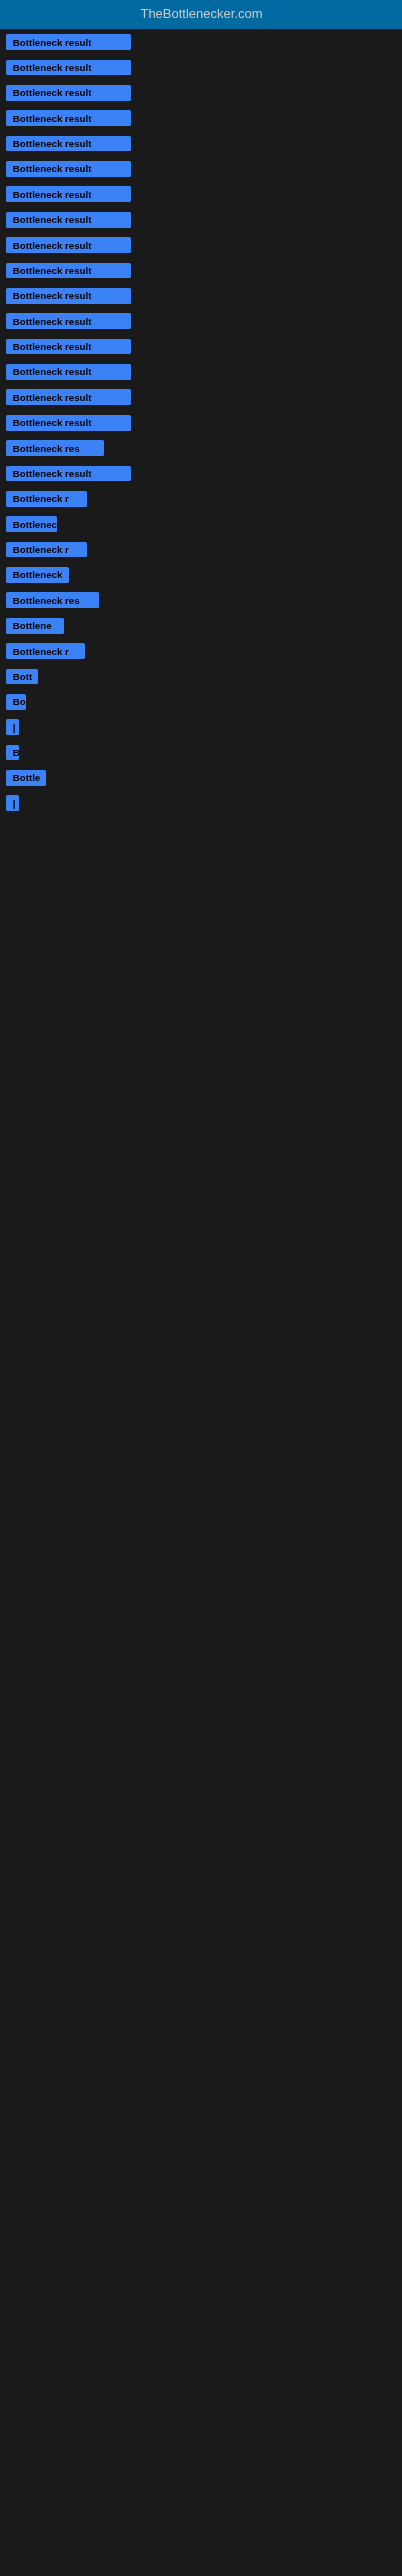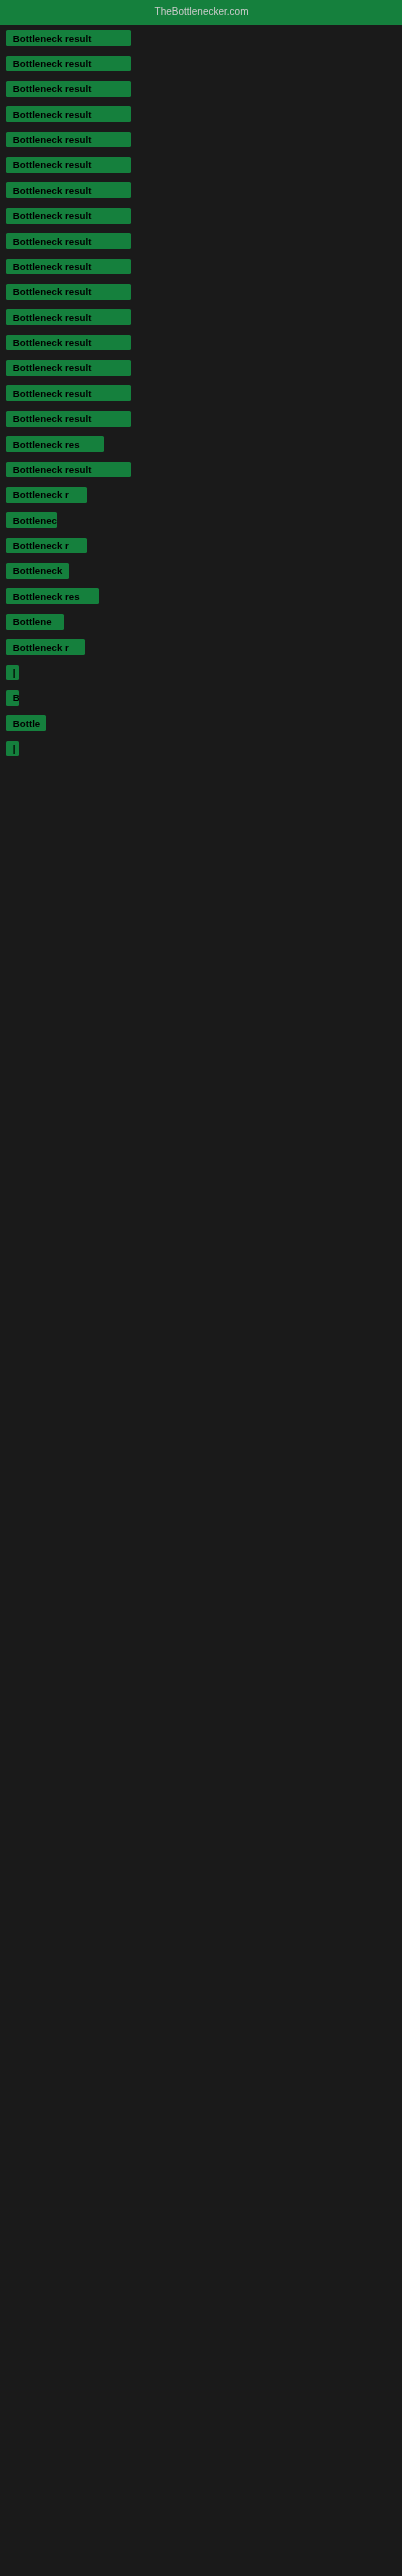--- a/index.html
+++ b/index.html
@@ -11,26 +11,26 @@
       width: 403px;
       min-height: 2576px;
       background-color: #1a1a1a;
       font-family: Arial, sans-serif;
       position: relative;
     }
     .header {
       text-align: center;
       padding: 6.4px 0 8px 0;
       color: #ccc;
-      font-size: 10px;
-      background-color: #15803d;
+      font-size: 13px;
+      background-color: #0369a1;
     }
     .bottleneck-label {
       display: inline-block;
-      background-color: #15803d;
+      background-color: #3b82f6;
       color: #000;
       font-size: 9.7px;
       font-weight: bold;
       padding: 2.4px 6.4px;
       border-radius: 1.6px;
       white-space: nowrap;
       overflow: hidden;
     }
     .row {
       padding: 4.8px 6.4px;
@@ -117,20 +117,26 @@
     <div class="row">
       <span class="bottleneck-label" style="max-width: 93px; width: 93px;">Bottleneck res</span>
     </div>
     <div class="row">
       <span class="bottleneck-label" style="max-width: 58px; width: 58px;">Bottlene</span>
     </div>
     <div class="row">
       <span class="bottleneck-label" style="max-width: 79px; width: 79px;">Bottleneck r</span>
     </div>
     <div class="row">
+      <span class="bottleneck-label" style="max-width: 32px; width: 32px;">Bott</span>
+    </div>
+    <div class="row">
+      <span class="bottleneck-label" style="max-width: 19.3px; width: 19.3px;">Bo</span>
+    </div>
+    <div class="row">
       <span class="bottleneck-label" style="max-width: 8px; width: 8px;">|</span>
     </div>
     <div class="row">
       <span class="bottleneck-label" style="max-width: 11.3px; width: 11.3px;">B</span>
     </div>
     <div class="row">
       <span class="bottleneck-label" style="max-width: 40px; width: 64px;">Bottle</span>
     </div>
     <div class="row">
       <span class="bottleneck-label" style="max-width: 6.4px; width: 6.4px;">|</span>

